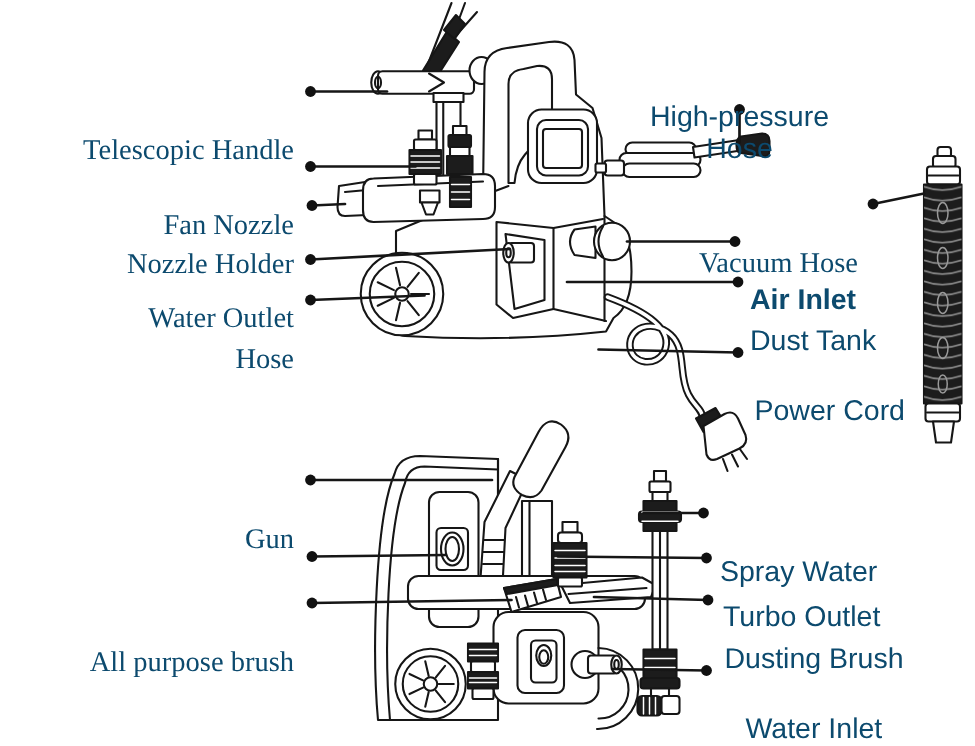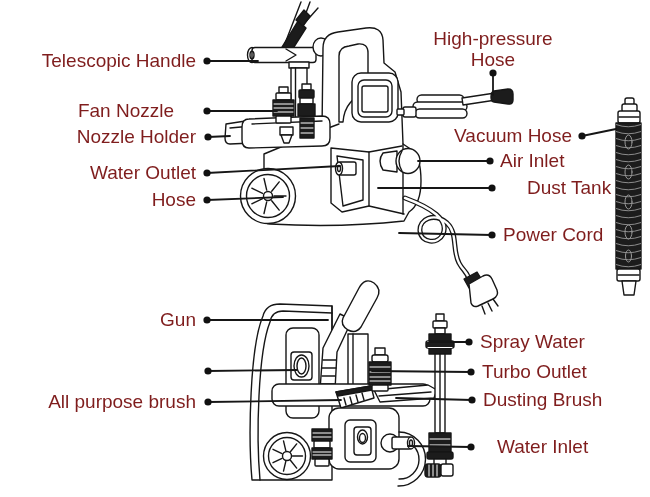--- a/index.html
+++ b/index.html
@@ -2,24 +2,24 @@
 <html><head>
 <meta charset="utf-8">
 <style>
   html,body{margin:0;padding:0;background:#ffffff;}
   .stage{
     position:relative;width:650px;height:497px;background:#ffffff;overflow:hidden;
     font-family:"Liberation Sans", sans-serif;
   }
   .art{position:absolute;left:0;top:0;}
   .lbl{
-    position:absolute;font-size:19px;line-height:21px;color:#7f1d1d;
-    white-space:nowrap;letter-spacing:0px;
+    position:absolute;font-size:19px;line-height:21px;color:#0c4a6e;
+    white-space:nowrap;letter-spacing:0px;margin-top:40px;
   }
-  .r{text-align:right;}
+  .r{text-align:right;font-family:Liberation Serif, serif;}
   .c{text-align:center;}
 </style>
 </head>
 <body>
 
 <div class="stage">
 
   <svg class="art" width="650" height="497" viewBox="0 0 650 497">
     <defs>
       <pattern id="hoseRibs" x="616" y="123" width="25" height="7" patternUnits="userSpaceOnUse">
@@ -286,32 +286,32 @@
         <circle cx="208" cy="402" r="3.6"></circle>
           <circle cx="469" cy="342" r="3.6"></circle>
         <circle cx="471" cy="372" r="3.6"></circle>
           <circle cx="472" cy="400" r="3.6"></circle>
         <circle cx="471" cy="447" r="3.6"></circle>
       </g>
     </g>
   </svg>
 
   <div class="lbl r" style="top:50px;right:454px;">Telescopic Handle</div>
-  <div class="lbl r" style="top:100px;right:476px;">Fan Nozzle</div>
+  <div class="lbl r" style="top:100px;right:454px;">Fan Nozzle</div>
   <div class="lbl r" style="top:126px;right:454px;">Nozzle Holder</div>
   <div class="lbl r" style="top:162px;right:454px;">Water Outlet</div>
   <div class="lbl r" style="top:189px;right:454px;">Hose</div>
 
   <div class="lbl c" style="top:28px;left:413px;width:160px;">
     <div>High-pressure</div>
     <div>Hose</div>
   </div>
   <div class="lbl r" style="top:125px;right:78px;">Vacuum Hose</div>
-  <div class="lbl" style="top:150px;left:500px;">Air Inlet</div>
-  <div class="lbl" style="top:177px;left:527px;">Dust Tank</div>
+  <div class="lbl" style="top:150px;left:500px;font-weight:bold;">Air Inlet</div>
+  <div class="lbl" style="top:177px;left:500px;">Dust Tank</div>
   <div class="lbl" style="top:224px;left:503px;">Power Cord</div>
 
   <div class="lbl r" style="top:309px;right:454px;">Gun</div>
   <div class="lbl r" style="top:391px;right:454px;">All purpose brush</div>
 
   <div class="lbl" style="top:331px;left:480px;">Spray Water</div>
   <div class="lbl" style="top:361px;left:482px;">Turbo Outlet</div>
   <div class="lbl" style="top:389px;left:483px;">Dusting Brush</div>
   <div class="lbl" style="top:436px;left:497px;">Water Inlet</div>
 

